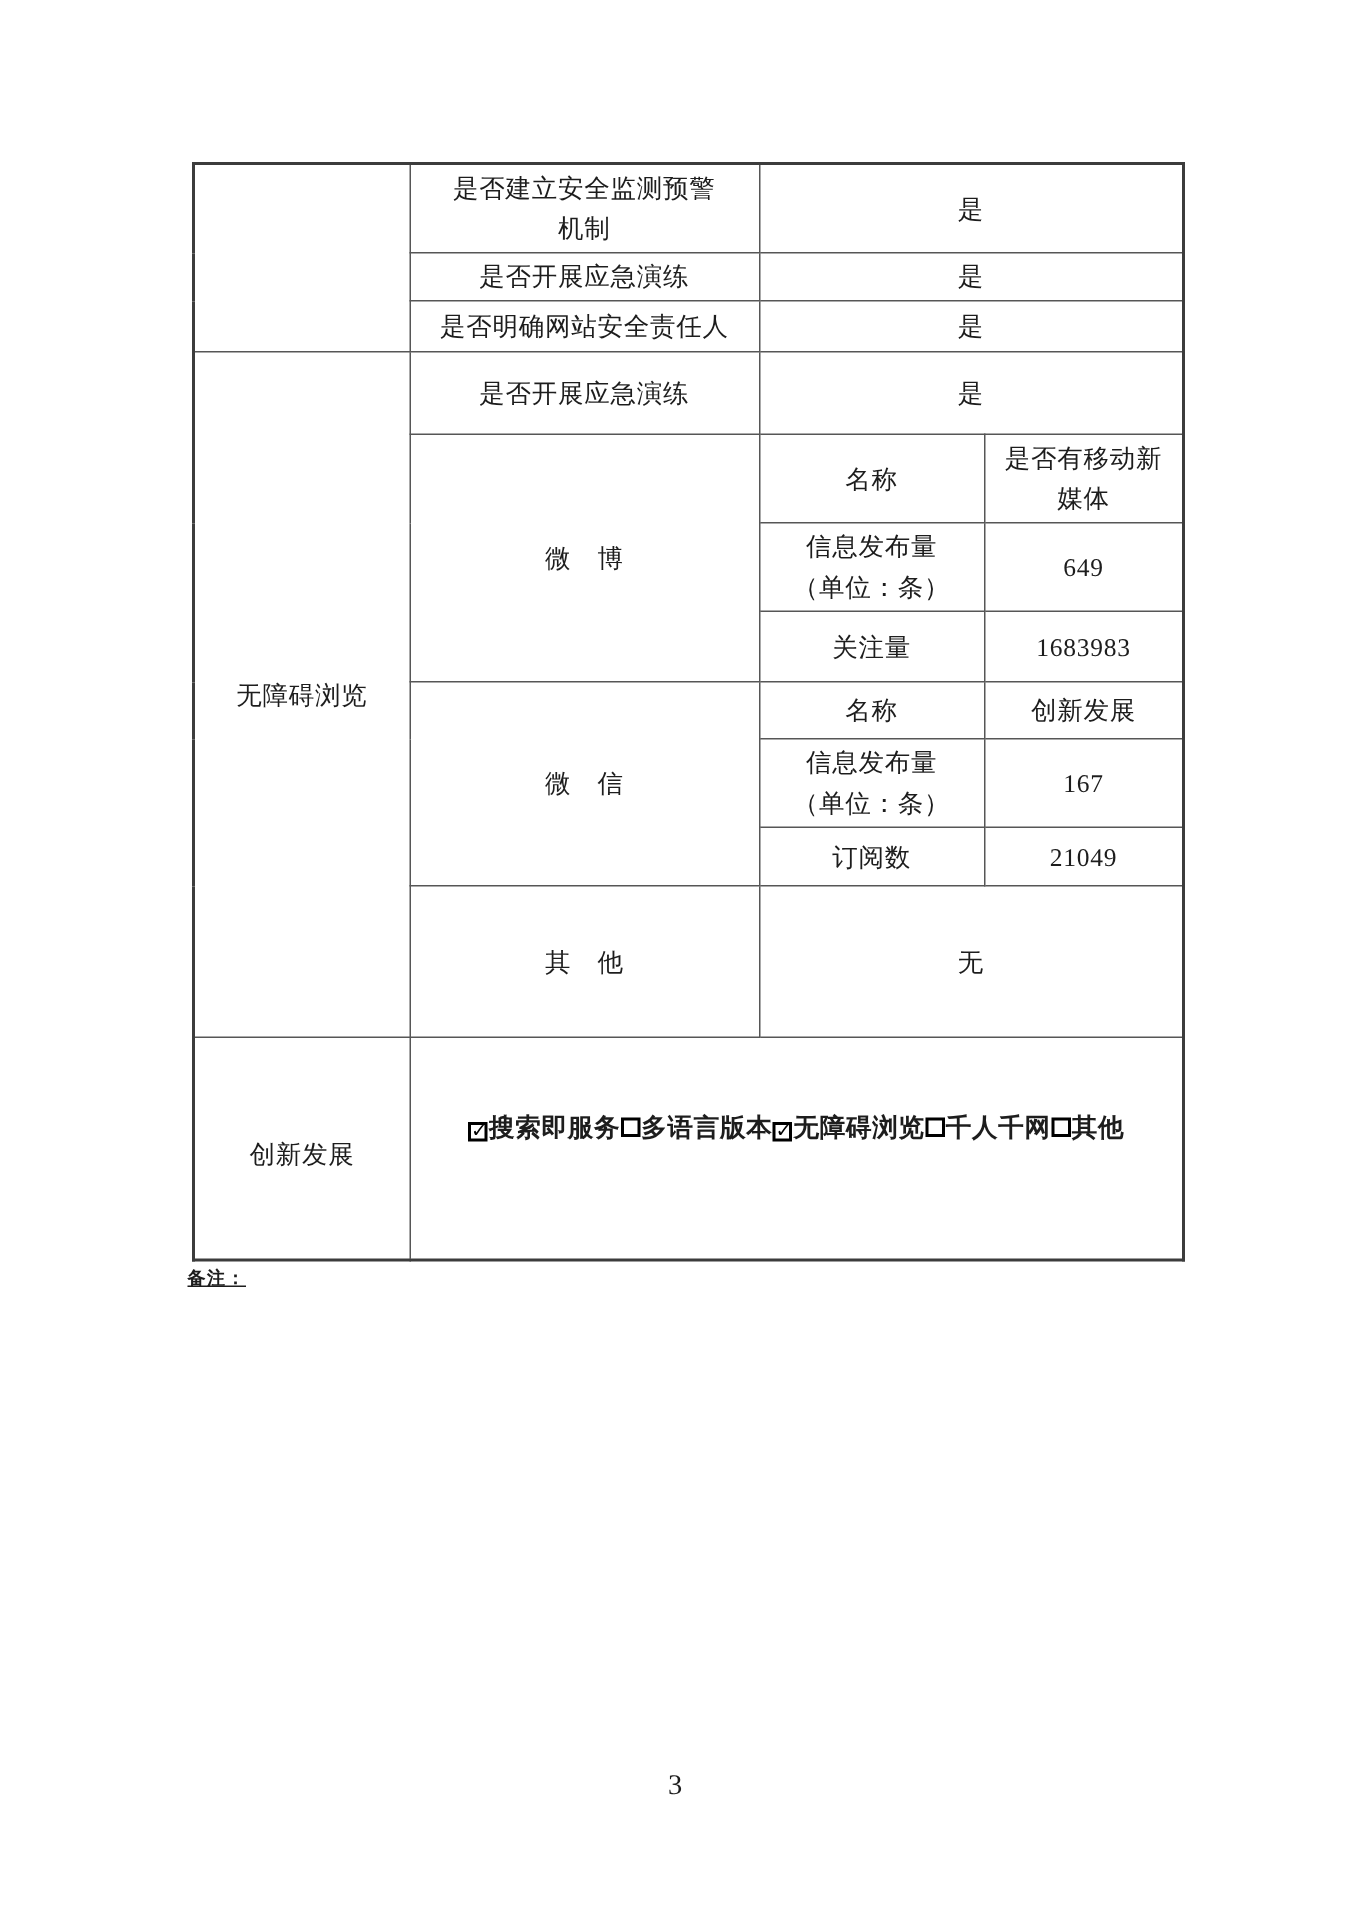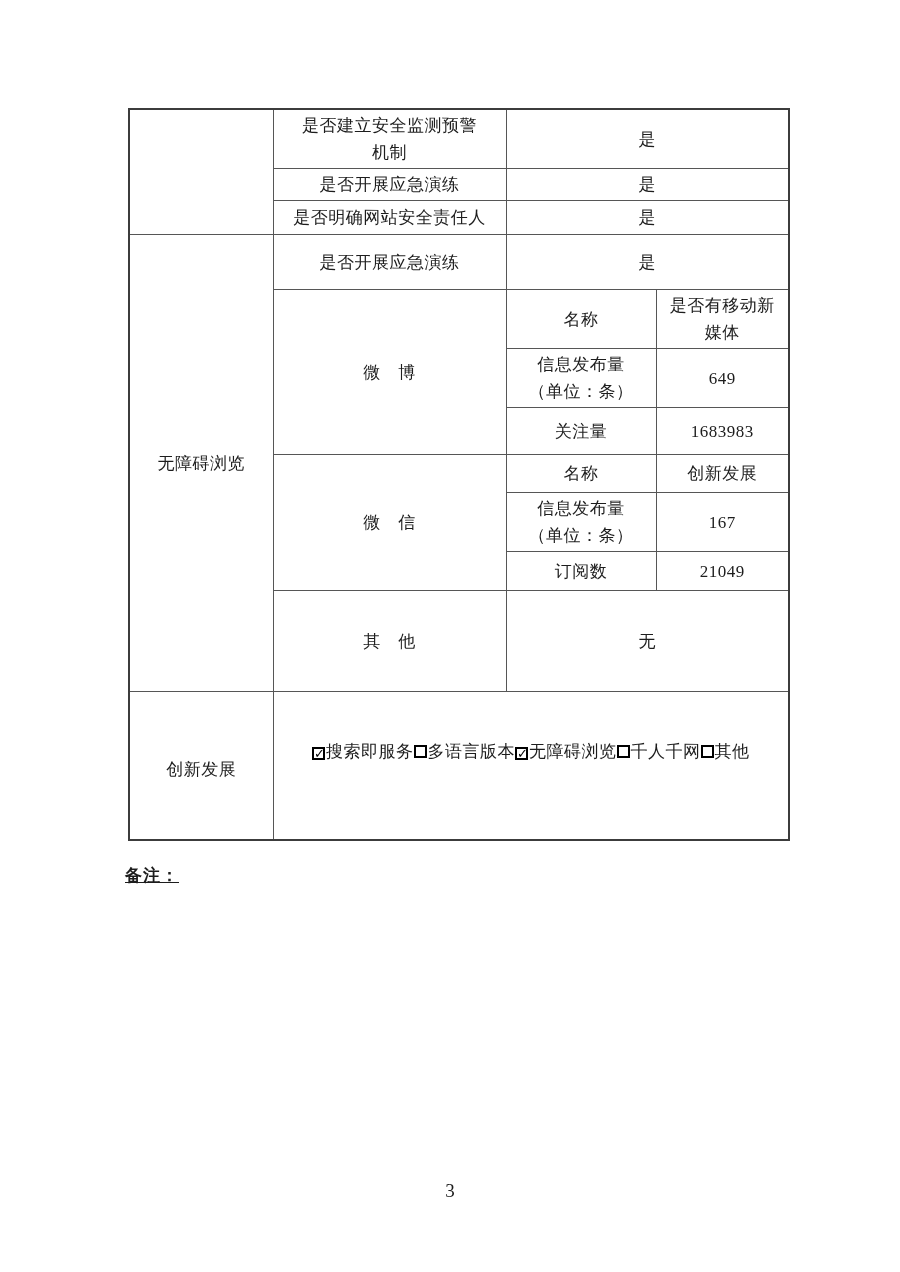--- a/index.html
+++ b/index.html
@@ -64,26 +64,26 @@
     vertical-align: -1px;
     line-height: 9px;
     text-align: center;
     font-family: "DejaVu Sans", sans-serif;
     font-weight: 700;
     font-size: 13px;
     color: #000;
     margin-right: 1px;
   }
   .cb.checked::after { content: "✓"; }
-  .cb-item { white-space: nowrap; }
+  .cb-item { white-space: nowrap; font-weight: bold; }
   .note {
     position: absolute;
     left: 125px;
-    top: 864px;
-    font-size: 17px;
+    top: 844px;
+    font-size: 12px;
     font-weight: bold;
     letter-spacing: 1px;
     text-decoration: underline;
   }
   .pagenum {
     position: absolute;
     left: 0;
     top: 1180px;
     width: 100%;
     text-align: center;

